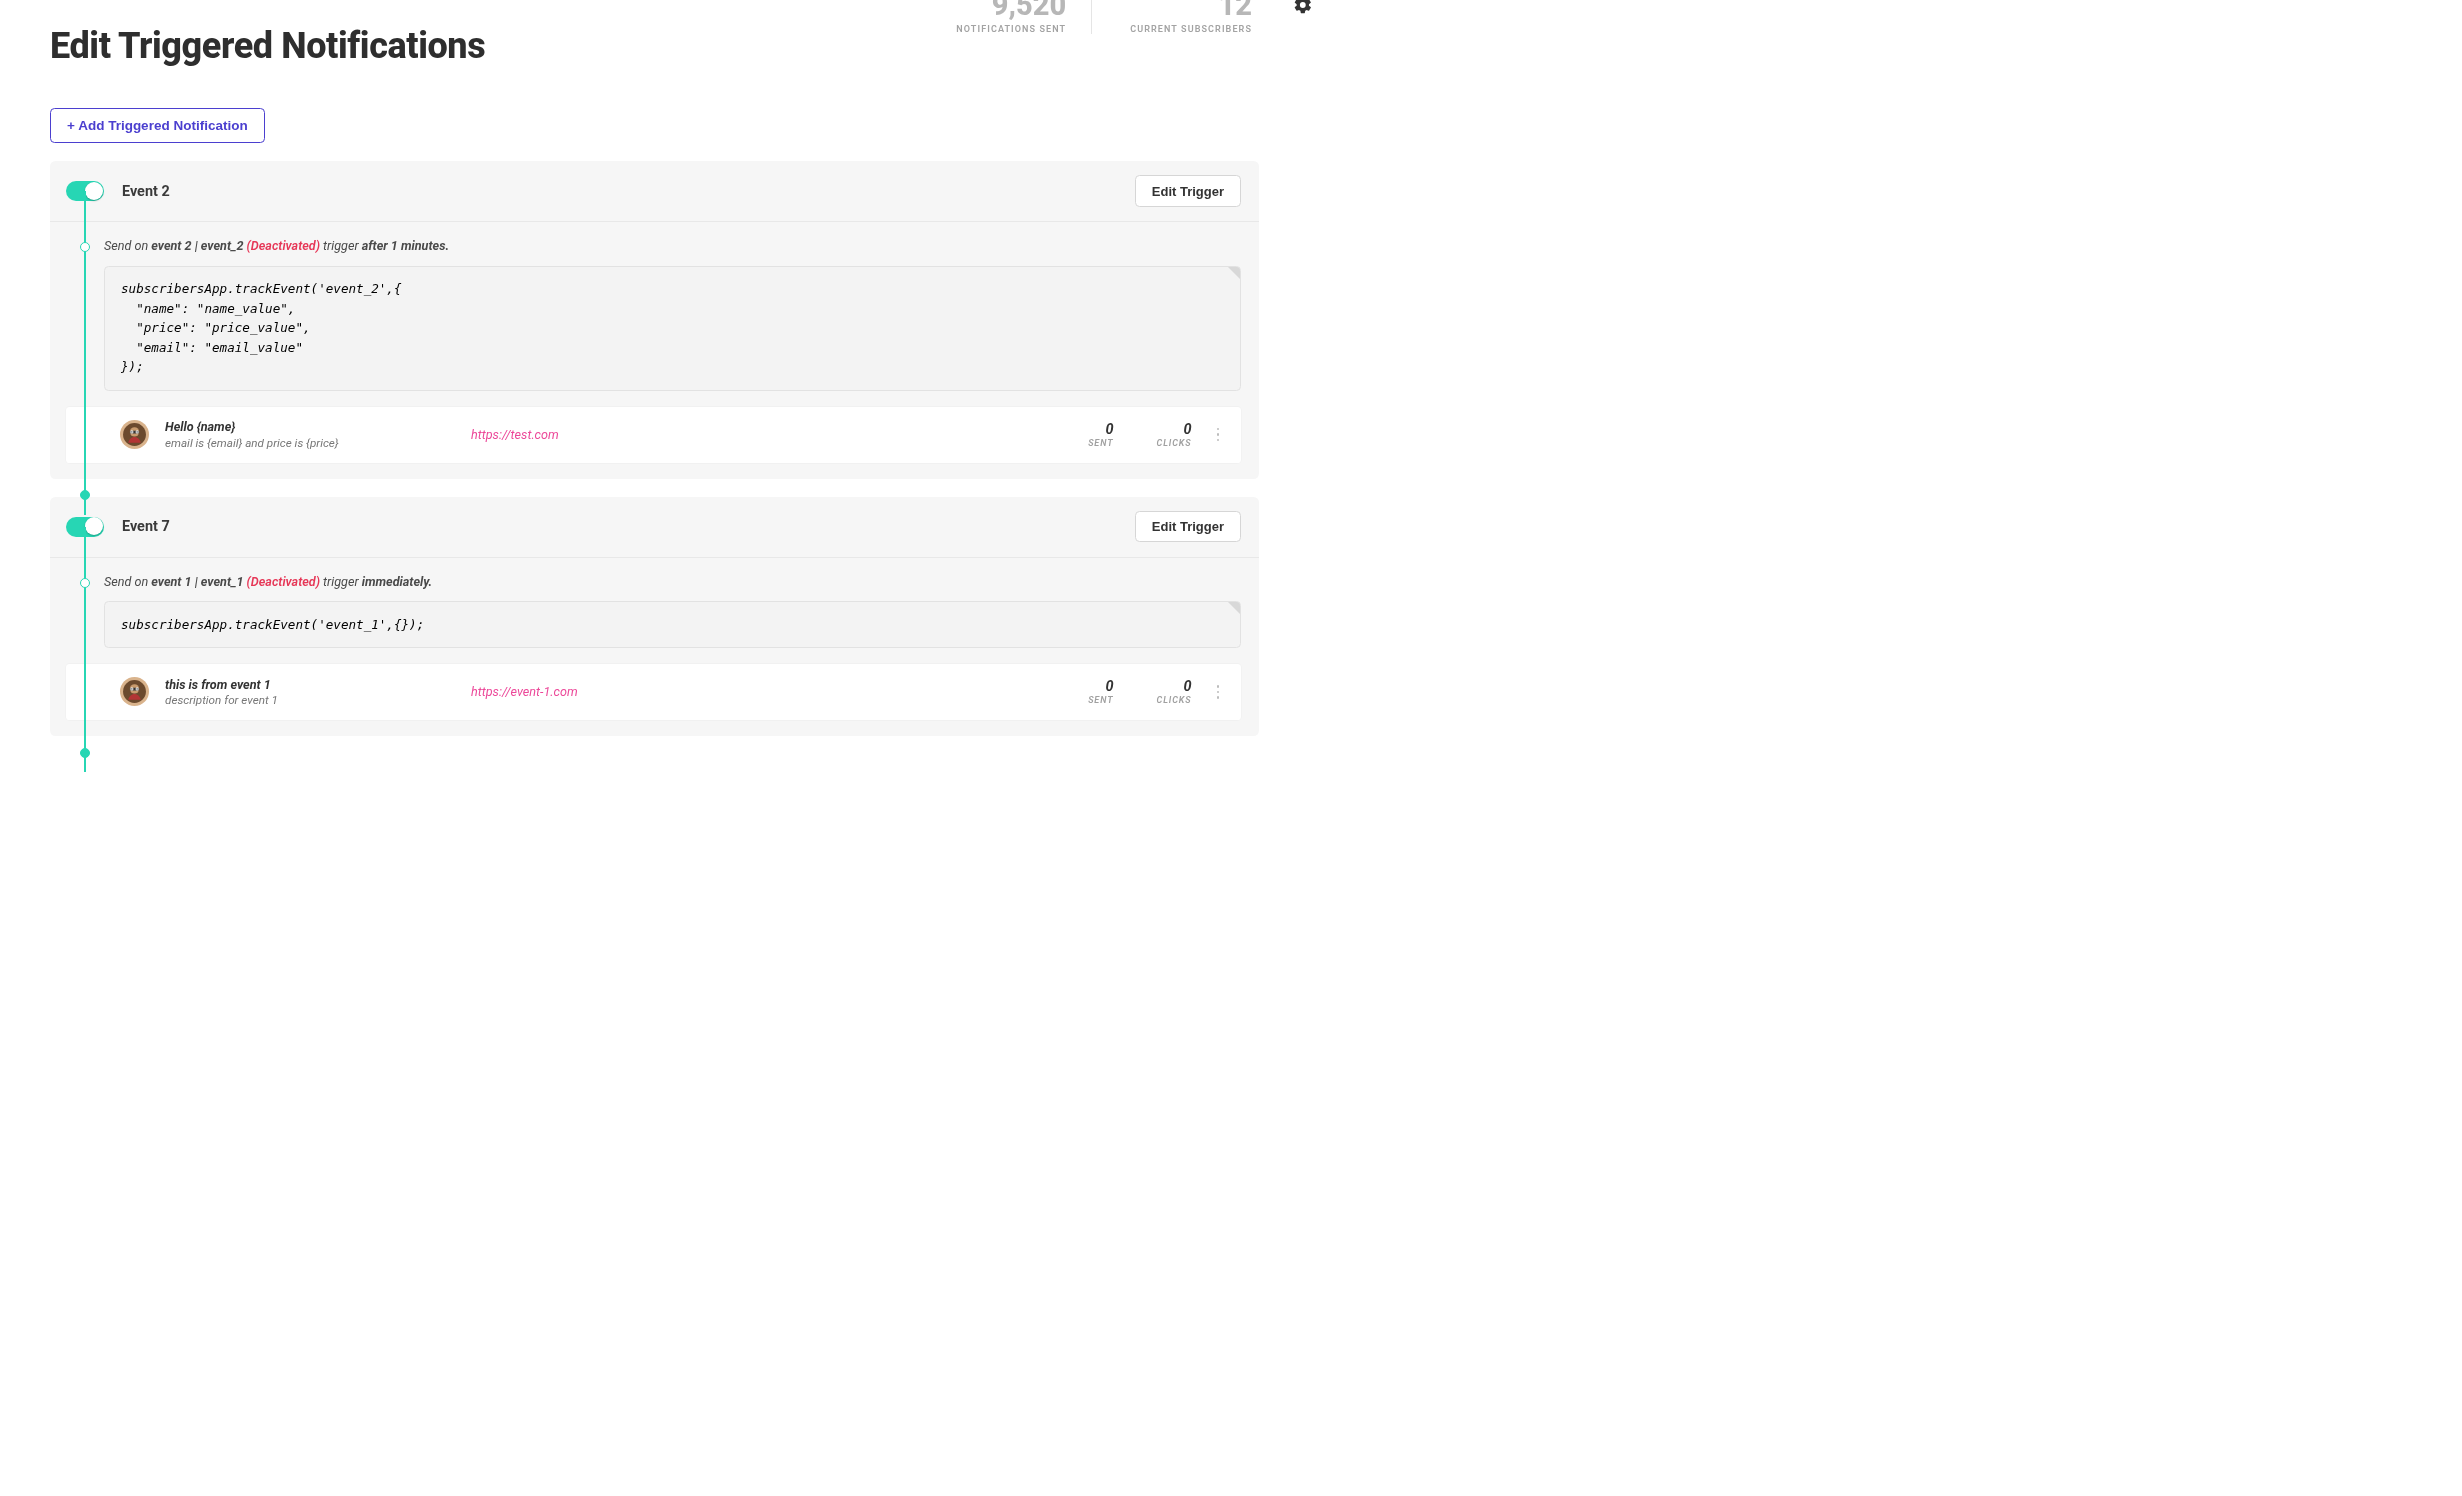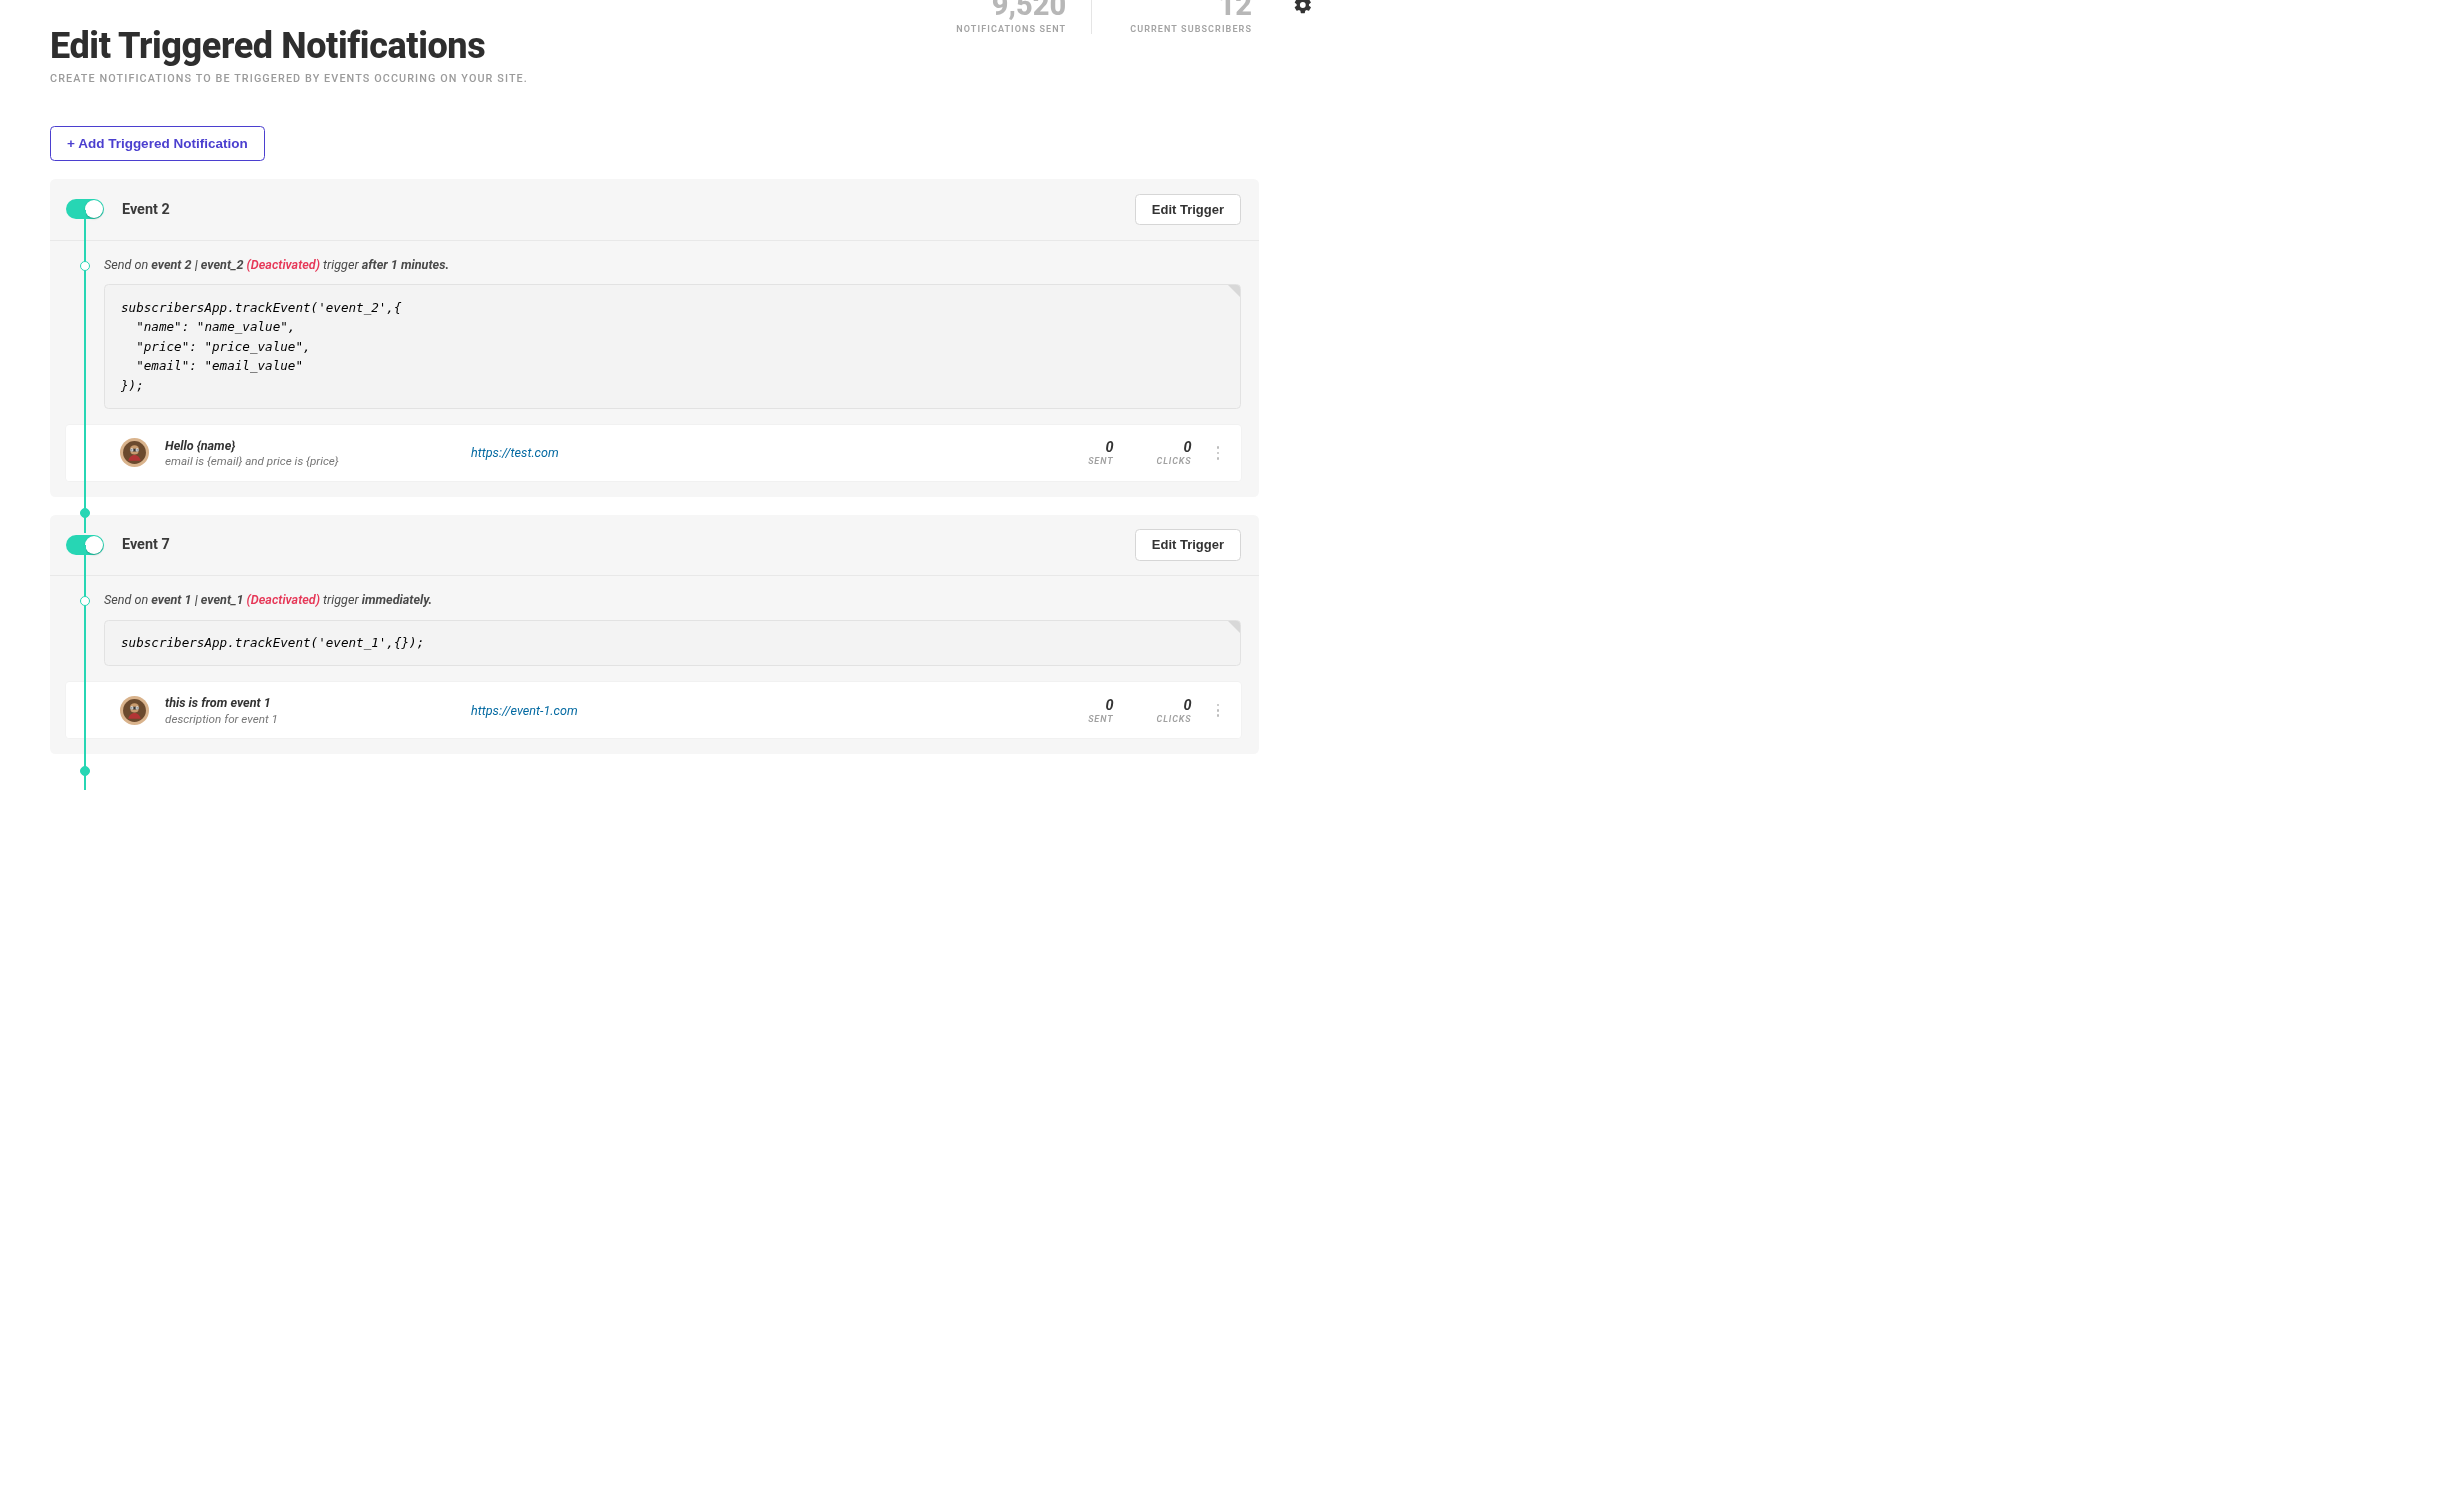--- a/index.html
+++ b/index.html
@@ -202,21 +202,21 @@
   position: relative;
   z-index: 3;
 }
 .avatar svg { width: 25px; height: 25px; }
 .notif-text { flex: 0 0 306px; }
 .notif-title { font-size: 12.6px; font-weight: 700; color: #333; }
 .notif-desc { font-size: 11.7px; color: #777; margin-top: 1.8px; }
 .notif-url {
   flex: 1;
   font-size: 12.6px;
-  color: #0369a1;
+  color: #ec4899;
 }
 .notif-stat {
   text-align: right;
   padding: 0 21.6px;
 }
 .notif-stat .v { font-size: 14.4px; font-weight: 700; color: #333; }
 .notif-stat .l { font-size: 9px; letter-spacing: 0.9px; color: #a0a0a0; font-weight: 600; }
 .kebab {
   display: flex;
   flex-direction: column;
@@ -245,21 +245,20 @@
     <div class="gear-wrap">
       <span class="gear-icon">
         <svg width="20" height="20" viewBox="0 0 24 24">
             <path d="M19.14,12.94a7.14,7.14,0,0,0,.05-.94,7.14,7.14,0,0,0-.05-.94l2.11-1.65a.5.5,0,0,0,.12-.64l-2-3.46a.5.5,0,0,0-.61-.22l-2.49,1a7,7,0,0,0-1.63-.94l-.38-2.65A.5.5,0,0,0,13.77,2H9.77a.5.5,0,0,0-.49.42L8.9,5.07a7,7,0,0,0-1.63.94l-2.49-1a.5.5,0,0,0-.61.22l-2,3.46a.5.5,0,0,0,.12.64L4.4,11a7.14,7.14,0,0,0-.05.94,7.14,7.14,0,0,0,.05.94L2.29,14.53a.5.5,0,0,0-.12.64l2,3.46a.5.5,0,0,0,.61.22l2.49-1a7,7,0,0,0,1.63.94l.38,2.65a.5.5,0,0,0,.49.42h4a.5.5,0,0,0,.49-.42l.38-2.65a7,7,0,0,0,1.63-.94l2.49,1a.5.5,0,0,0,.61-.22l2-3.46a.5.5,0,0,0-.12-.64ZM11.77,15.5A3.5,3.5,0,1,1,15.27,12,3.5,3.5,0,0,1,11.77,15.5Z"></path>
           </svg>
       </span>
     </div>
   </div>
 
   <h1 class="page-title">Edit Triggered Notifications</h1>
-  <div class="page-subtitle">CREATE NOTIFICATIONS TO BE TRIGGERED BY EVENTS OCCURING ON YOUR SITE.</div>
 
   <button class="add-btn">+ Add Triggered Notification</button>
 
   
   <div class="event-card">
     <div class="event-header">
       <div class="toggle">
           <div class="knob"></div>
         </div>
       <div class="event-name">Event 2</div>

